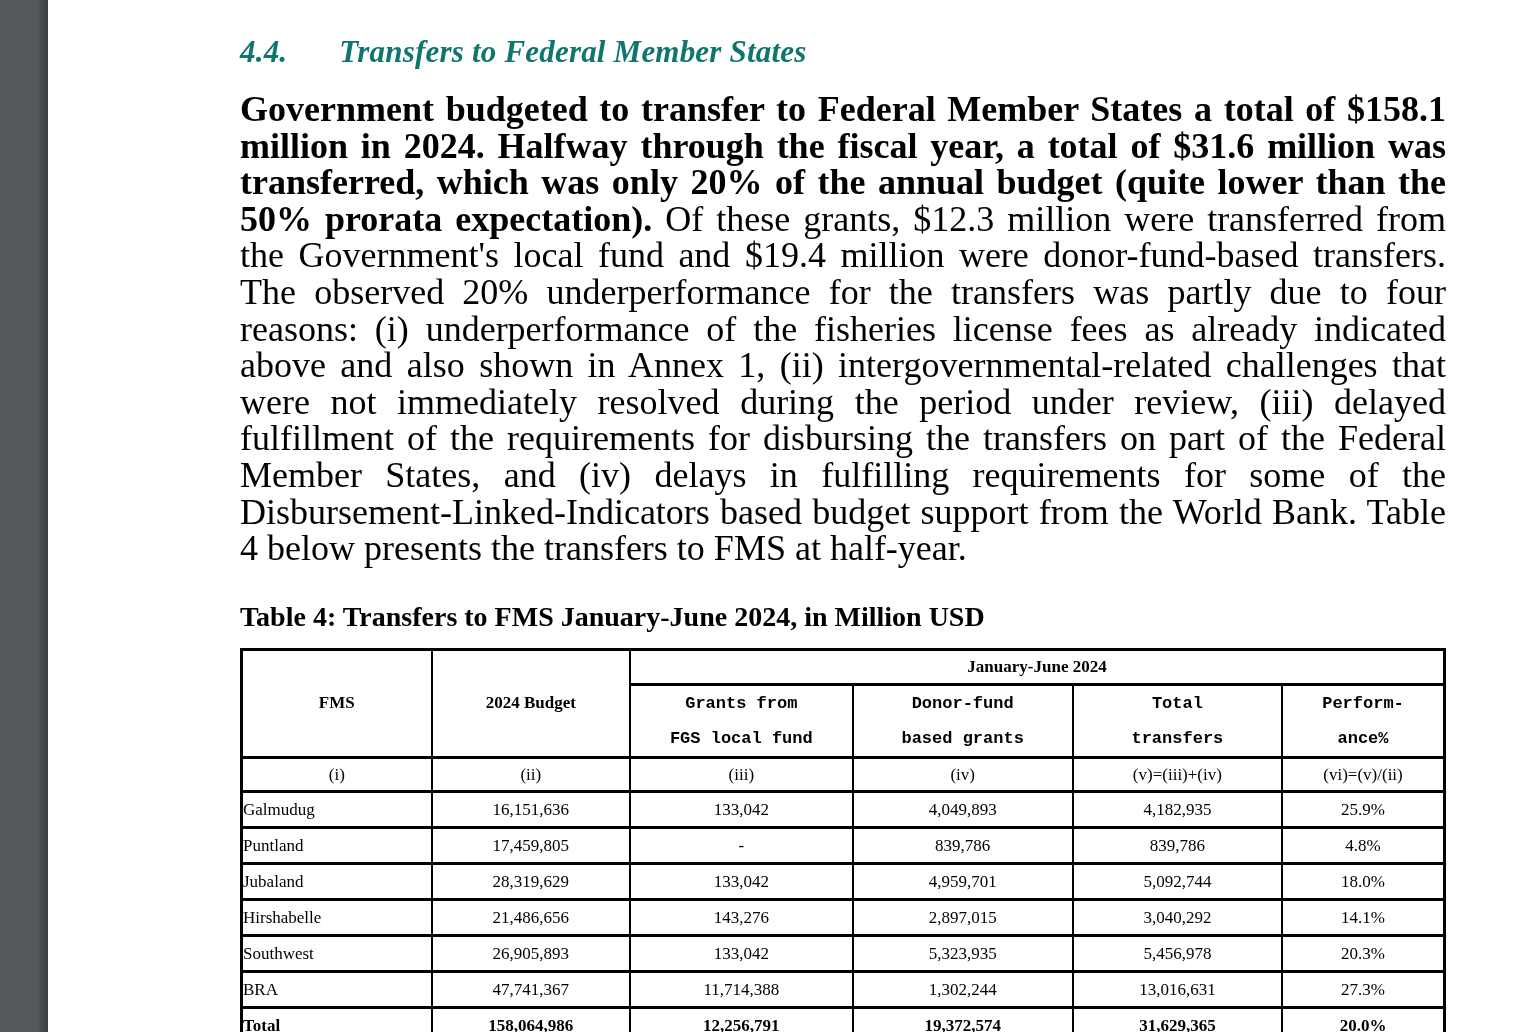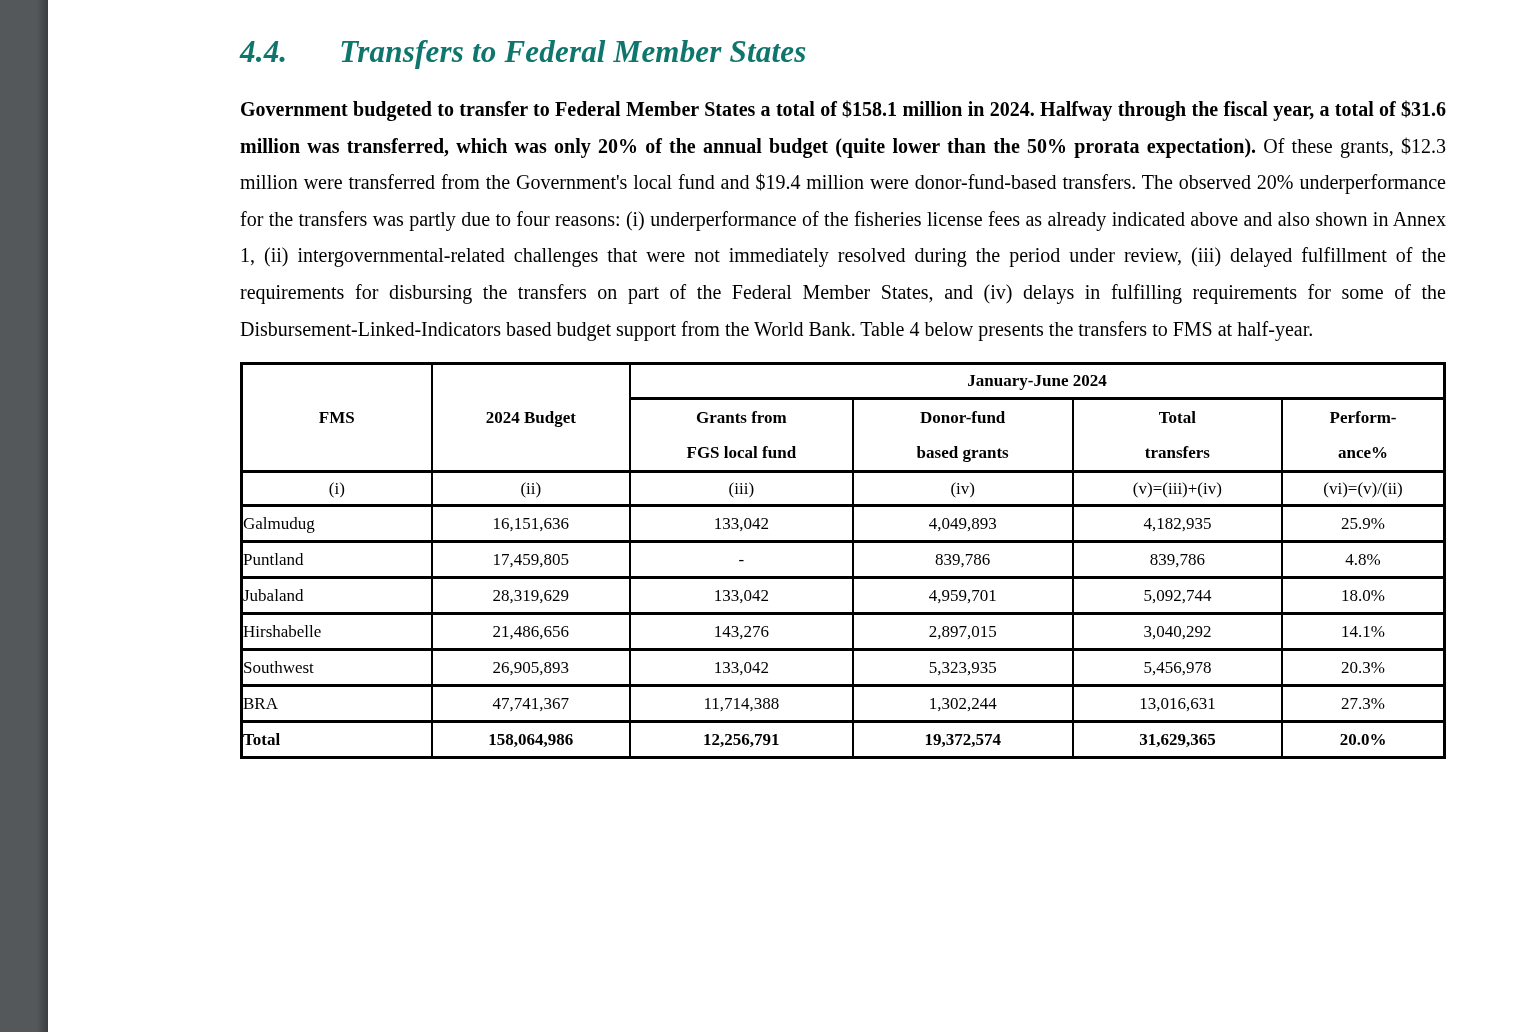--- a/index.html
+++ b/index.html
@@ -28,21 +28,21 @@
     margin-top: 34px;
     font-size: 31px;
     font-weight: bold;
     font-style: italic;
     color: #0f766e;
     letter-spacing: 0.2px;
   }
   .sec-num { display: inline-block; margin-right: 52px; }
   .body-text {
     margin: 21px 0 0 0;
-    font-size: 20px;
+    font-size: 36px;
     line-height: 36.6px;
     text-align: justify;
   }
   .caption {
     margin-top: 34px;
     font-size: 28px;
     font-weight: bold;
   }
   table.transfers {
     margin-top: 15px;
@@ -61,20 +61,21 @@
     overflow: hidden;
   }
   tr.rowA th { height: 30px; font-weight: bold; text-align: center; line-height: 32px; }
   tr.rowB th {
     height: 70px;
     font-weight: bold;
     text-align: center;
     vertical-align: middle;
     white-space: pre-line;
     line-height: 35px;
+    font-family: Liberation Mono, monospace;
   }
   th.h-fms  { text-align: left; padding-left: 14px; vertical-align: middle; font-weight: bold; }
   th.h-budget { text-align: center; vertical-align: middle; font-weight: bold; }
   tr.rowC td { height: 29px; text-align: center; line-height: 31px; }
   tr.data td, tr.total td { height: 31px; line-height: 33px; }
   td.c-name { text-align: left; padding-left: 12px; }
   td.c-num  { text-align: center; padding-right: 12px; }
   td.c-pct  { text-align: center; }
   tr.total td { font-weight: bold; height: 28px; }
   .source {
@@ -89,20 +90,21 @@
   <div class="gutter"></div>
 
   <div class="content">
 
     <div class="heading">
       <span class="sec-num">4.4.</span><span>Transfers to Federal Member States</span>
     </div>
 
     <p class="body-text"><b>Government budgeted to transfer to Federal Member States a total of $158.1 million in 2024. Halfway through the fiscal year, a total of $31.6 million was transferred, which was only 20% of the annual budget (quite lower than the 50% prorata expectation).</b><span> Of these grants, $12.3 million were transferred from the Government's local fund and $19.4 million were donor-fund-based transfers. The observed 20% underperformance for the transfers was partly due to four reasons: (i) underperformance of the fisheries license fees as already indicated above and also shown in Annex 1, (ii) intergovernmental-related challenges that were not immediately resolved during the period under review, (iii) delayed fulfillment of the requirements for disbursing the transfers on part of the Federal Member States, and (iv) delays in fulfilling requirements for some of the Disbursement-Linked-Indicators based budget support from the World Bank. Table 4 below presents the transfers to FMS at half-year.</span></p>
 
+    <div class="caption">Table 4: Transfers to FMS January-June 2024, in Million USD</div>
 
     <table class="transfers">
       <colgroup>
         <col style="width:15.8%">
         <col style="width:16.5%">
         <col style="width:18.5%">
         <col style="width:18.3%">
         <col style="width:17.4%">
         <col style="width:13.5%">
       </colgroup>

